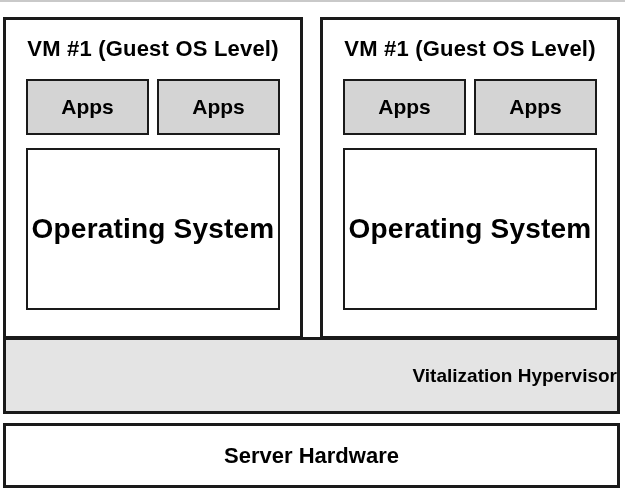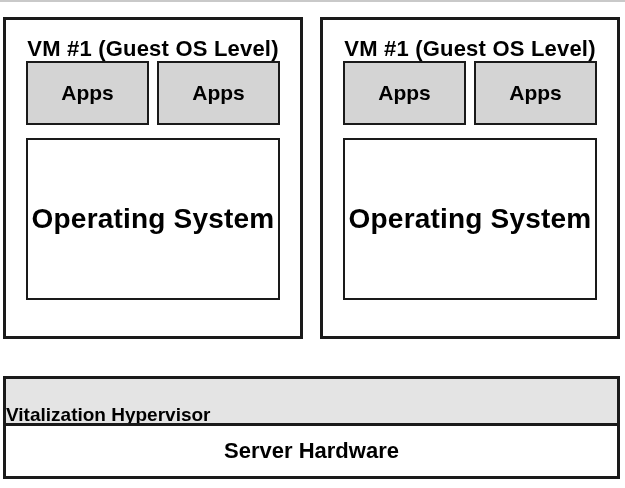--- a/index.html
+++ b/index.html
@@ -45,21 +45,22 @@
     text-align: center;
     font-size: 22px;
     line-height: 24px;
     letter-spacing: 0.2px;
     white-space: nowrap;
   }
   .apps-row {
     display: flex;
     gap: 8px;
     padding: 0 20px;
-    height: 64px;
+    margin-top: 18px;
+    height: 56px;
   }
   .apps-box {
     flex: 1;
     border: 2px solid var(--border);
     background: var(--apps-fill);
     display: flex;
     align-items: center;
     justify-content: center;
     font-size: 21px;
   }
@@ -77,33 +78,32 @@
   .hypervisor-box {
     position: absolute;
     top: 335px;
     left: 3px;
     width: 617px;
     height: 77px;
     border: 3px solid var(--border);
     background: var(--hypervisor-fill);
     display: flex;
     flex-direction: column;
-    align-items: flex-start;
+    align-items: flex-end;
     justify-content: center;
     font-size: 19px;
     line-height: 23px;
     text-align: center;
-    margin-top: 39px;
   }
   .hardware-box {
     position: absolute;
     top: 421px;
     left: 3px;
     width: 617px;
-    height: 56px;
+    height: 65px;
     border: 3px solid var(--border);
     background: var(--background);
     display: flex;
     align-items: center;
     justify-content: center;
     font-size: 22px;
   }
 </style>
 </head>
 <body>

